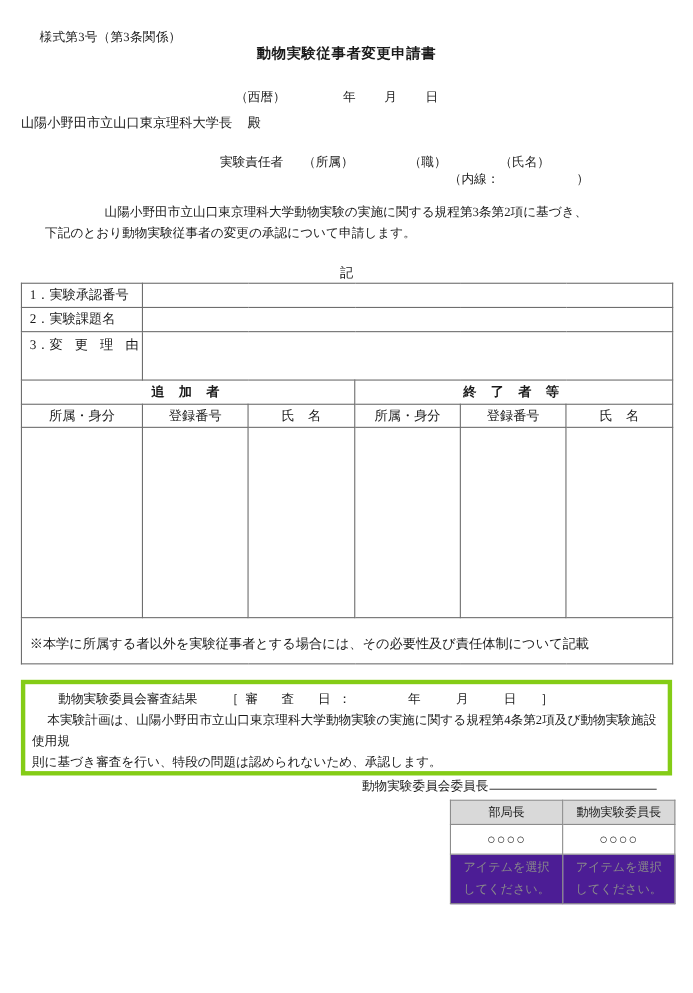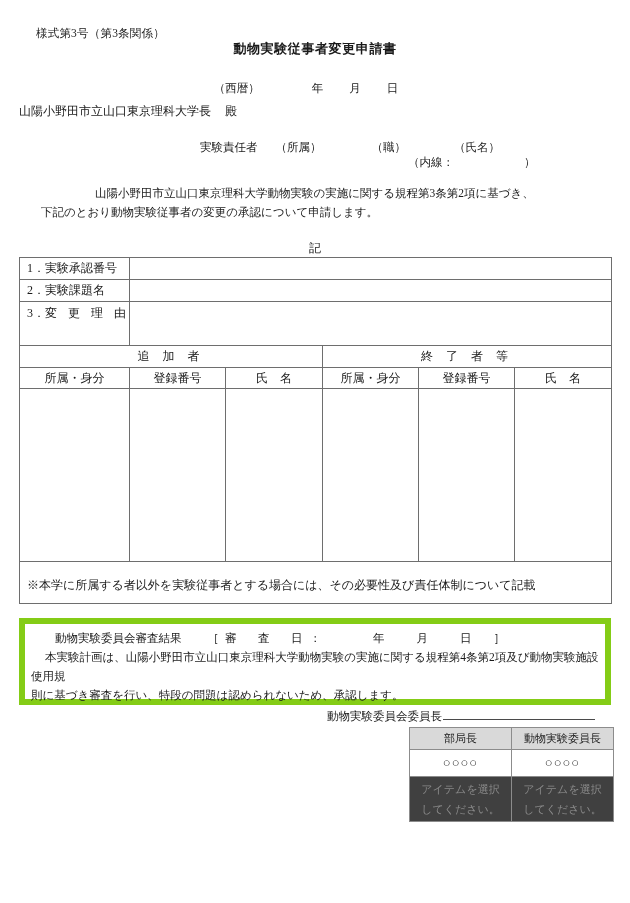--- a/index.html
+++ b/index.html
@@ -125,20 +125,21 @@
     white-space: nowrap;
   }
   .lbl-cell.reason { height: 40px; vertical-align: top; padding-top: 3px !important; }
   .lbl-spread { letter-spacing: 4px; }
   .val-cell { }
 
   .grp-head {
     height: 21px;
     text-align: center;
     letter-spacing: 5px;
+    font-weight: bold;
   }
   .col-head {
     height: 20px;
     text-align: center;
     white-space: nowrap;
   }
   .body-cell { height: 172px; }
   .note-cell {
     height: 36px;
     vertical-align: top;
@@ -146,21 +147,21 @@
     white-space: nowrap;
   }
 
   
   .committee {
     position: absolute;
     left: 19px;
     top: 618px;
     width: 592px;
     height: 87px;
-    border: 6px solid #84cc16;
+    border: 4px solid #84cc16;
     box-sizing: border-box;
     font-size: 11.5px;
     line-height: 19px;
   }
   .cm-head {
     padding: 5px 0 0 0;
     text-align: left;
     text-indent: 30px;
     white-space: nowrap;
   }
@@ -211,21 +212,21 @@
   }
   .ap-circle {
     height: 26px;
     background: #ffffff;
     font-size: 13px;
     letter-spacing: 1px;
     color: #2b2b2b;
   }
   .ap-select {
     height: 42px;
-    background: #404040;
+    background: #4c1d95;
     color: #8a8a8a;
     line-height: 20px;
     padding: 1px 3px !important;
   }
   .ap-select span { display: block; }
 </style>
 </head>
 <body>
 
 <div class="page">

